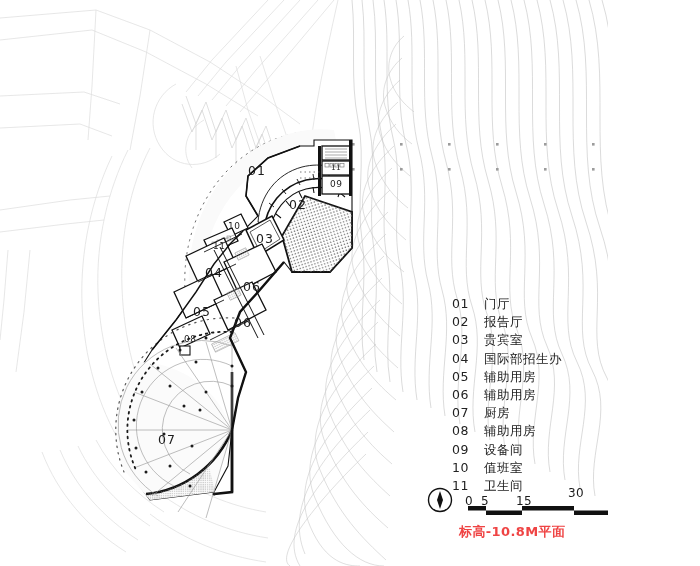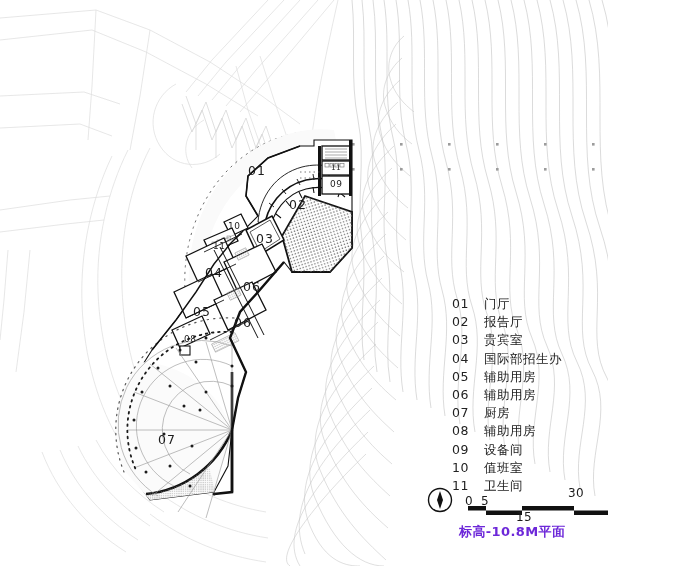--- a/index.html
+++ b/index.html
@@ -55,21 +55,21 @@
     top: 486px;
     width: 230px;
     height: 70px;
   }
   #caption {
     position: absolute;
     left: 459px;
     top: 523px;
     font-size: 13px;
     font-weight: bold;
-    color: #6d28d9;
+    color: #ef4444;
     letter-spacing: 0.4px;
   }
   .tick-label {
     position: absolute;
     font-size: 12px;
     color: #1b1b1b;
     letter-spacing: 0.4px;
   }
   
   .room-num {
@@ -469,20 +469,20 @@
     </div>
     <div class="legend-row">
       <span class="legend-num">11</span>
       <span class="legend-label">卫生间</span>
     </div>
   </div>
 
   <div id="scalebar-block">
     <span class="tick-label" style="left:38px; top:8px;">0</span>
     <span class="tick-label" style="left:54px; top:8px;">5</span>
-    <span class="tick-label" style="left:89px; top:24px;">15</span>
+    <span class="tick-label" style="left:89px; top:8px;">15</span>
     <span class="tick-label" style="left:141px; top:0;">30</span>
     <span class="tick-label" style="left:195px; top:8px;margin-left:42px;">50M</span>
   </div>
 
   <div id="caption">标高-10.8M平面</div>
 
 </div>
 
 </body></html>

